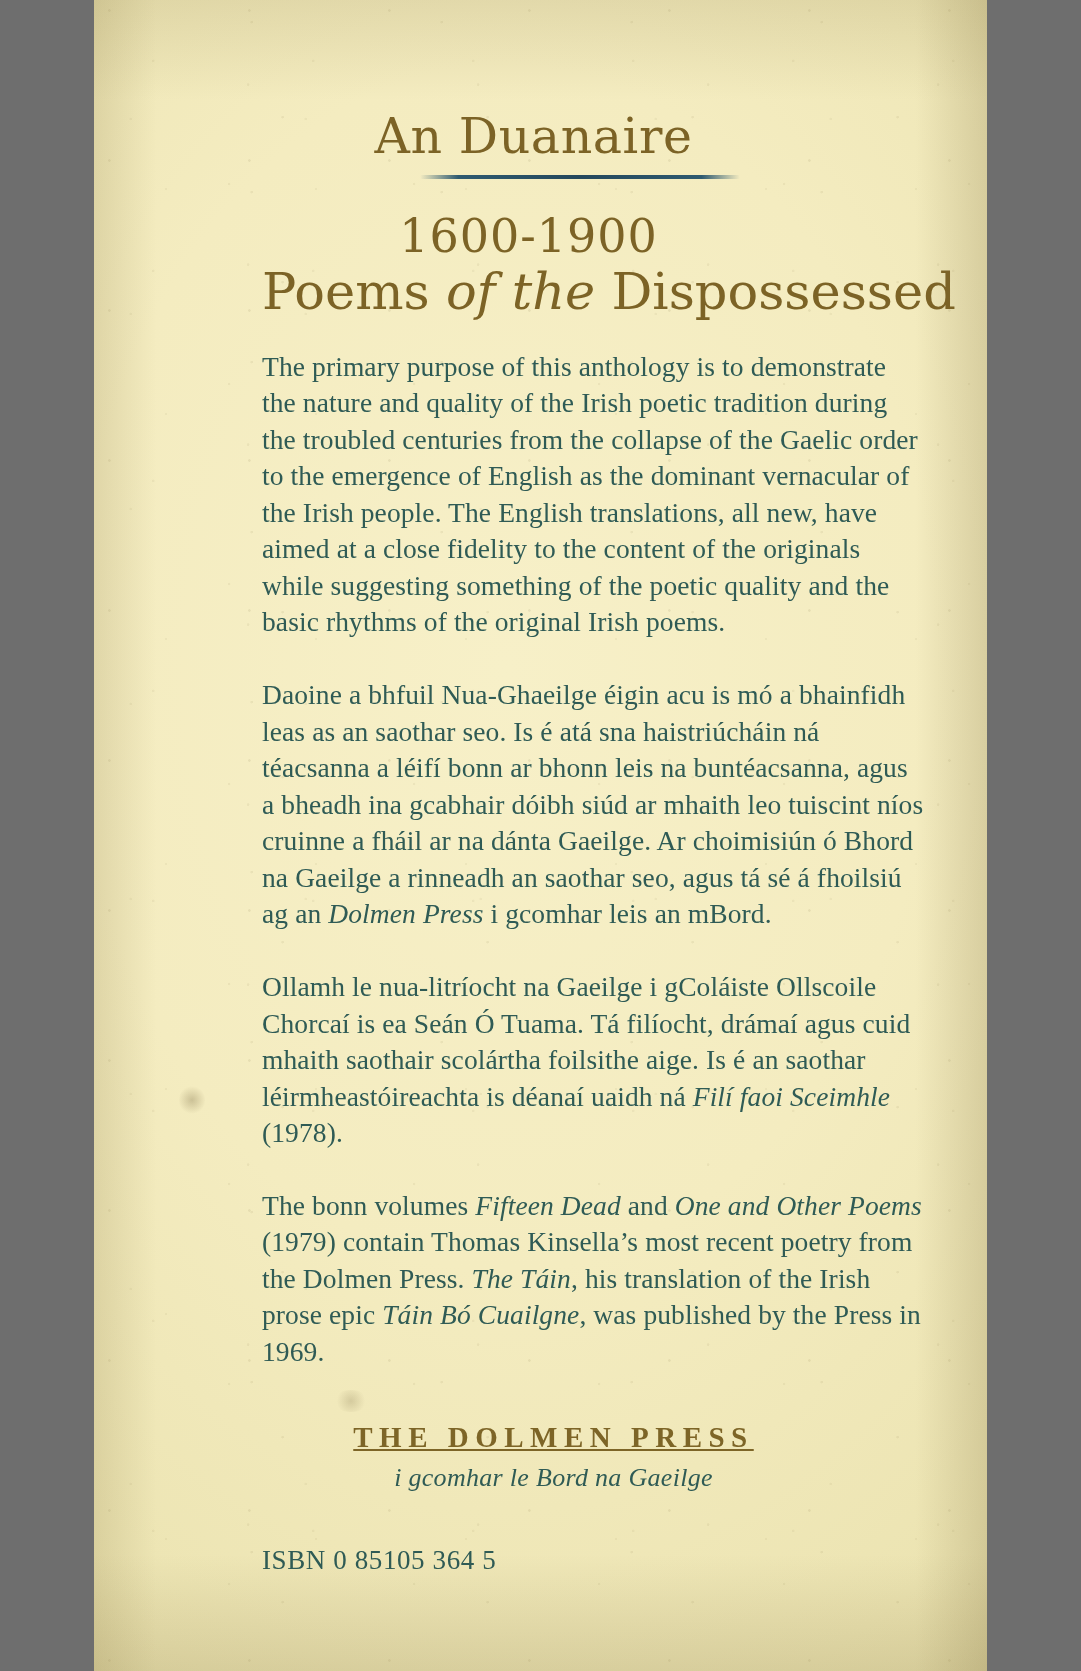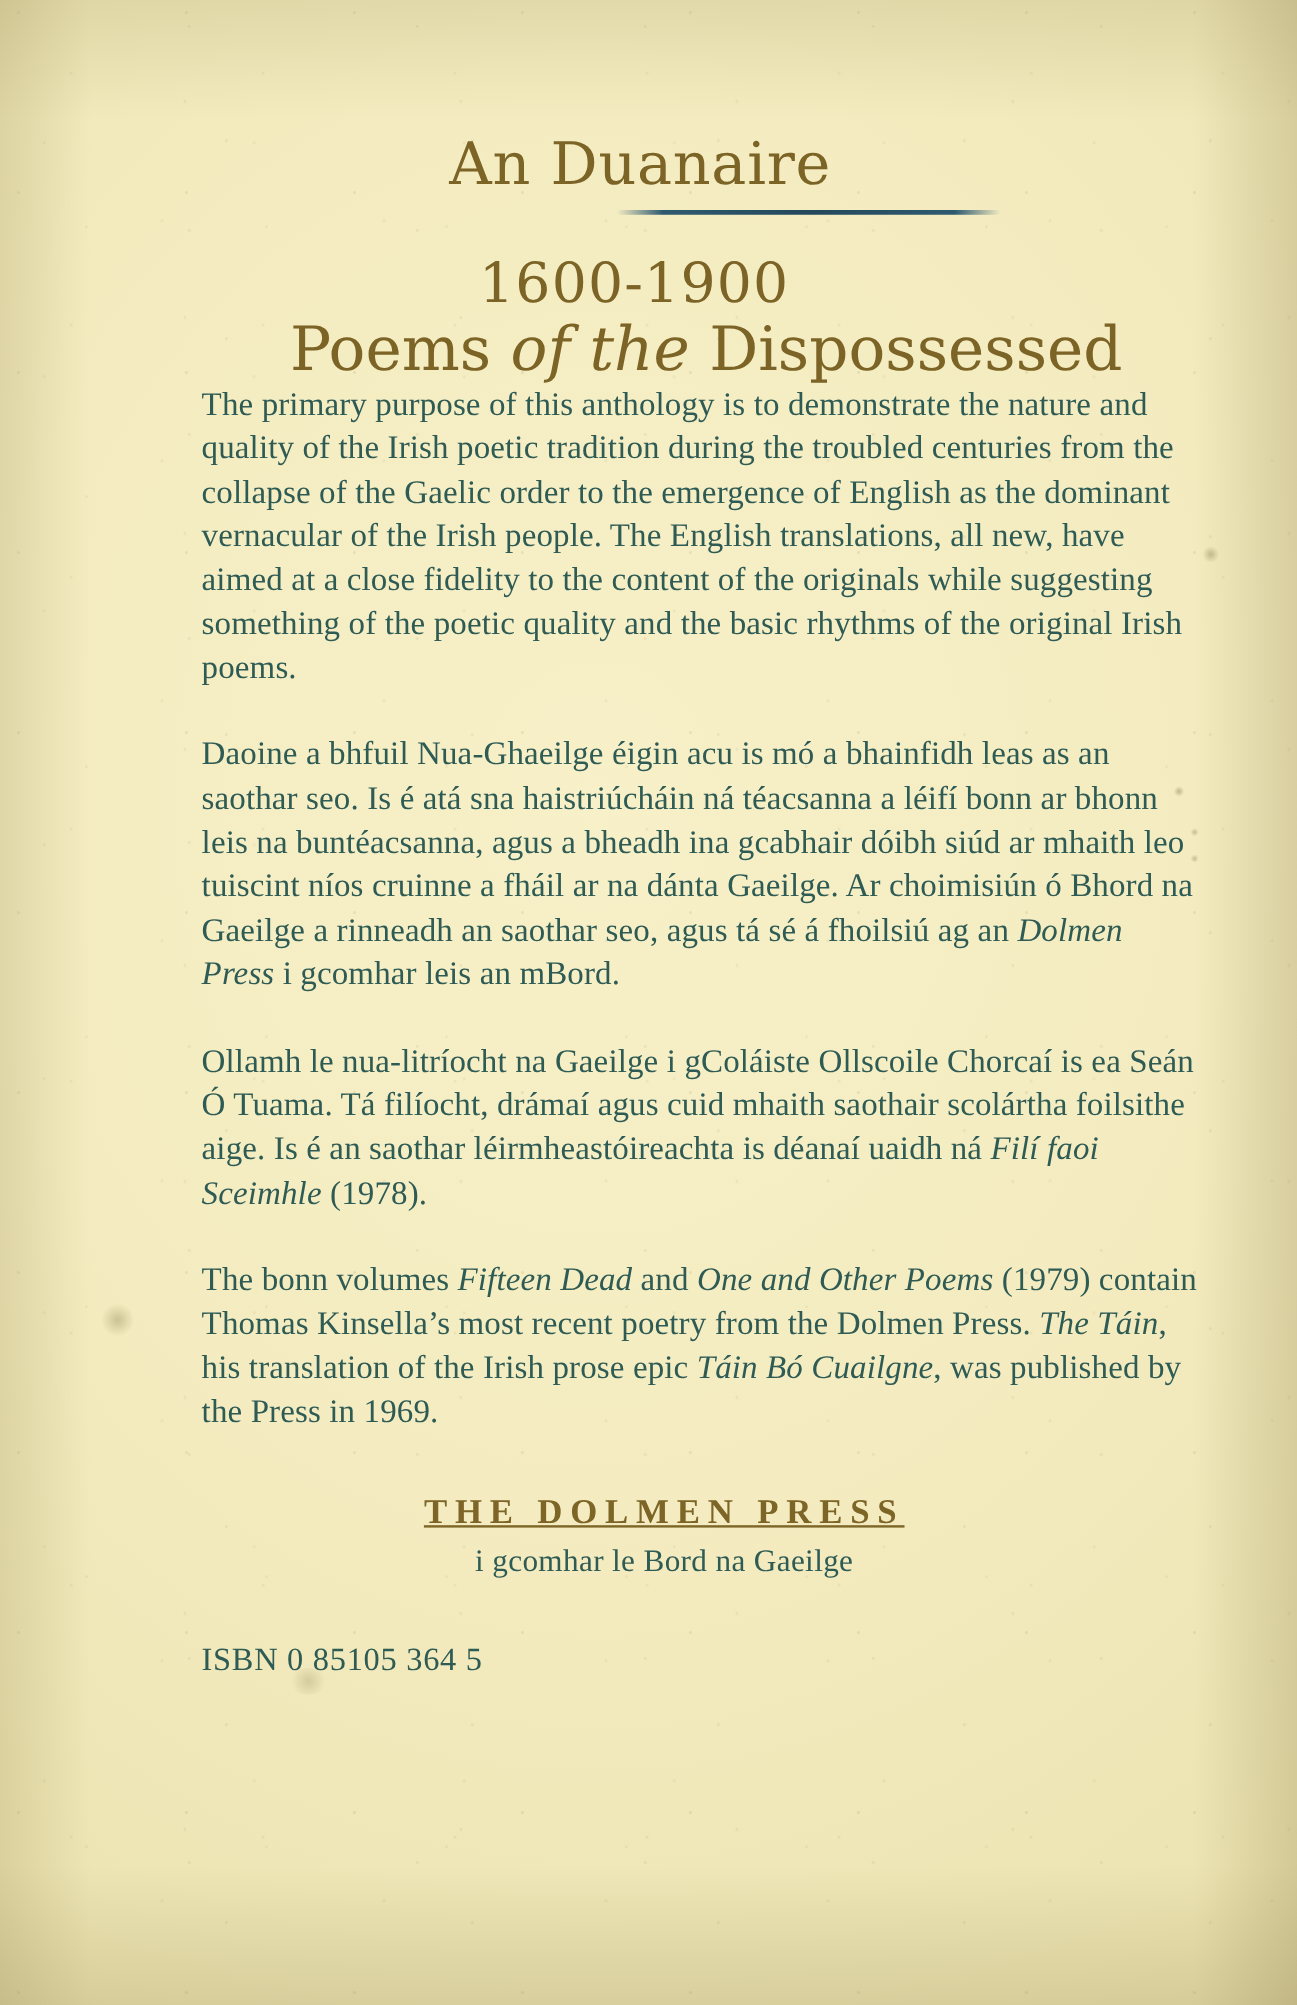--- a/index.html
+++ b/index.html
@@ -2,21 +2,21 @@
 <html><head>
 <meta charset="utf-8">
 <style>
   html, body {
     margin: 0;
     padding: 0;
     background: #6e6e6e;
   }
   .cover {
     position: relative;
-    width: 1081px;
+    width: 893px;
     height: 1671px;
     margin: 0 auto;
     background:
       radial-gradient(ellipse 120% 90% at 46% 40%, #f7f0c8 0%, #f4ecc0 40%, #ece4b2 72%, #e2d9a4 100%);
     overflow: hidden;
     font-family: "Liberation Serif", "DejaVu Serif", serif;
     color: #2b5550;
     box-sizing: border-box;
   }
   
@@ -83,21 +83,21 @@
     font-size: 51px;
     color: #7c6326;
     line-height: 1.05;
     margin-top: 2px;
     margin-right: 10px;
     white-space: nowrap;
   }
   .booktitle .it { font-style: italic; }
 
   
-  .blurb { }
+  .blurb { margin-top: 30px; }
   .para {
     font-size: 27.5px;
     line-height: 1.33;
     color: #2f5b55;
     margin: 0 0 36px 0;
     max-width: 830px;
     letter-spacing: .1px;
   }
   .para:last-child { margin-bottom: 0; }
   .para em { font-style: italic; }
@@ -106,20 +106,21 @@
   .imprint { text-align: center; margin-top: 50px; padding-right: 80px; }
   .imprint-name {
     font-size: 29px;
     letter-spacing: 6.5px;
     font-weight: bold;
     color: #7d6527;
     text-decoration: underline;
   }
   .imprint-sub {
     font-size: 26px;
+    font-style: italic;
     color: #2f5b55;
     margin-top: 9px;
     letter-spacing: .3px;
   }
   .isbn {
     margin-top: 52px;
     font-size: 27px;
     color: #2f5b55;
     letter-spacing: .6px;
     font-family: Liberation Serif, serif;

